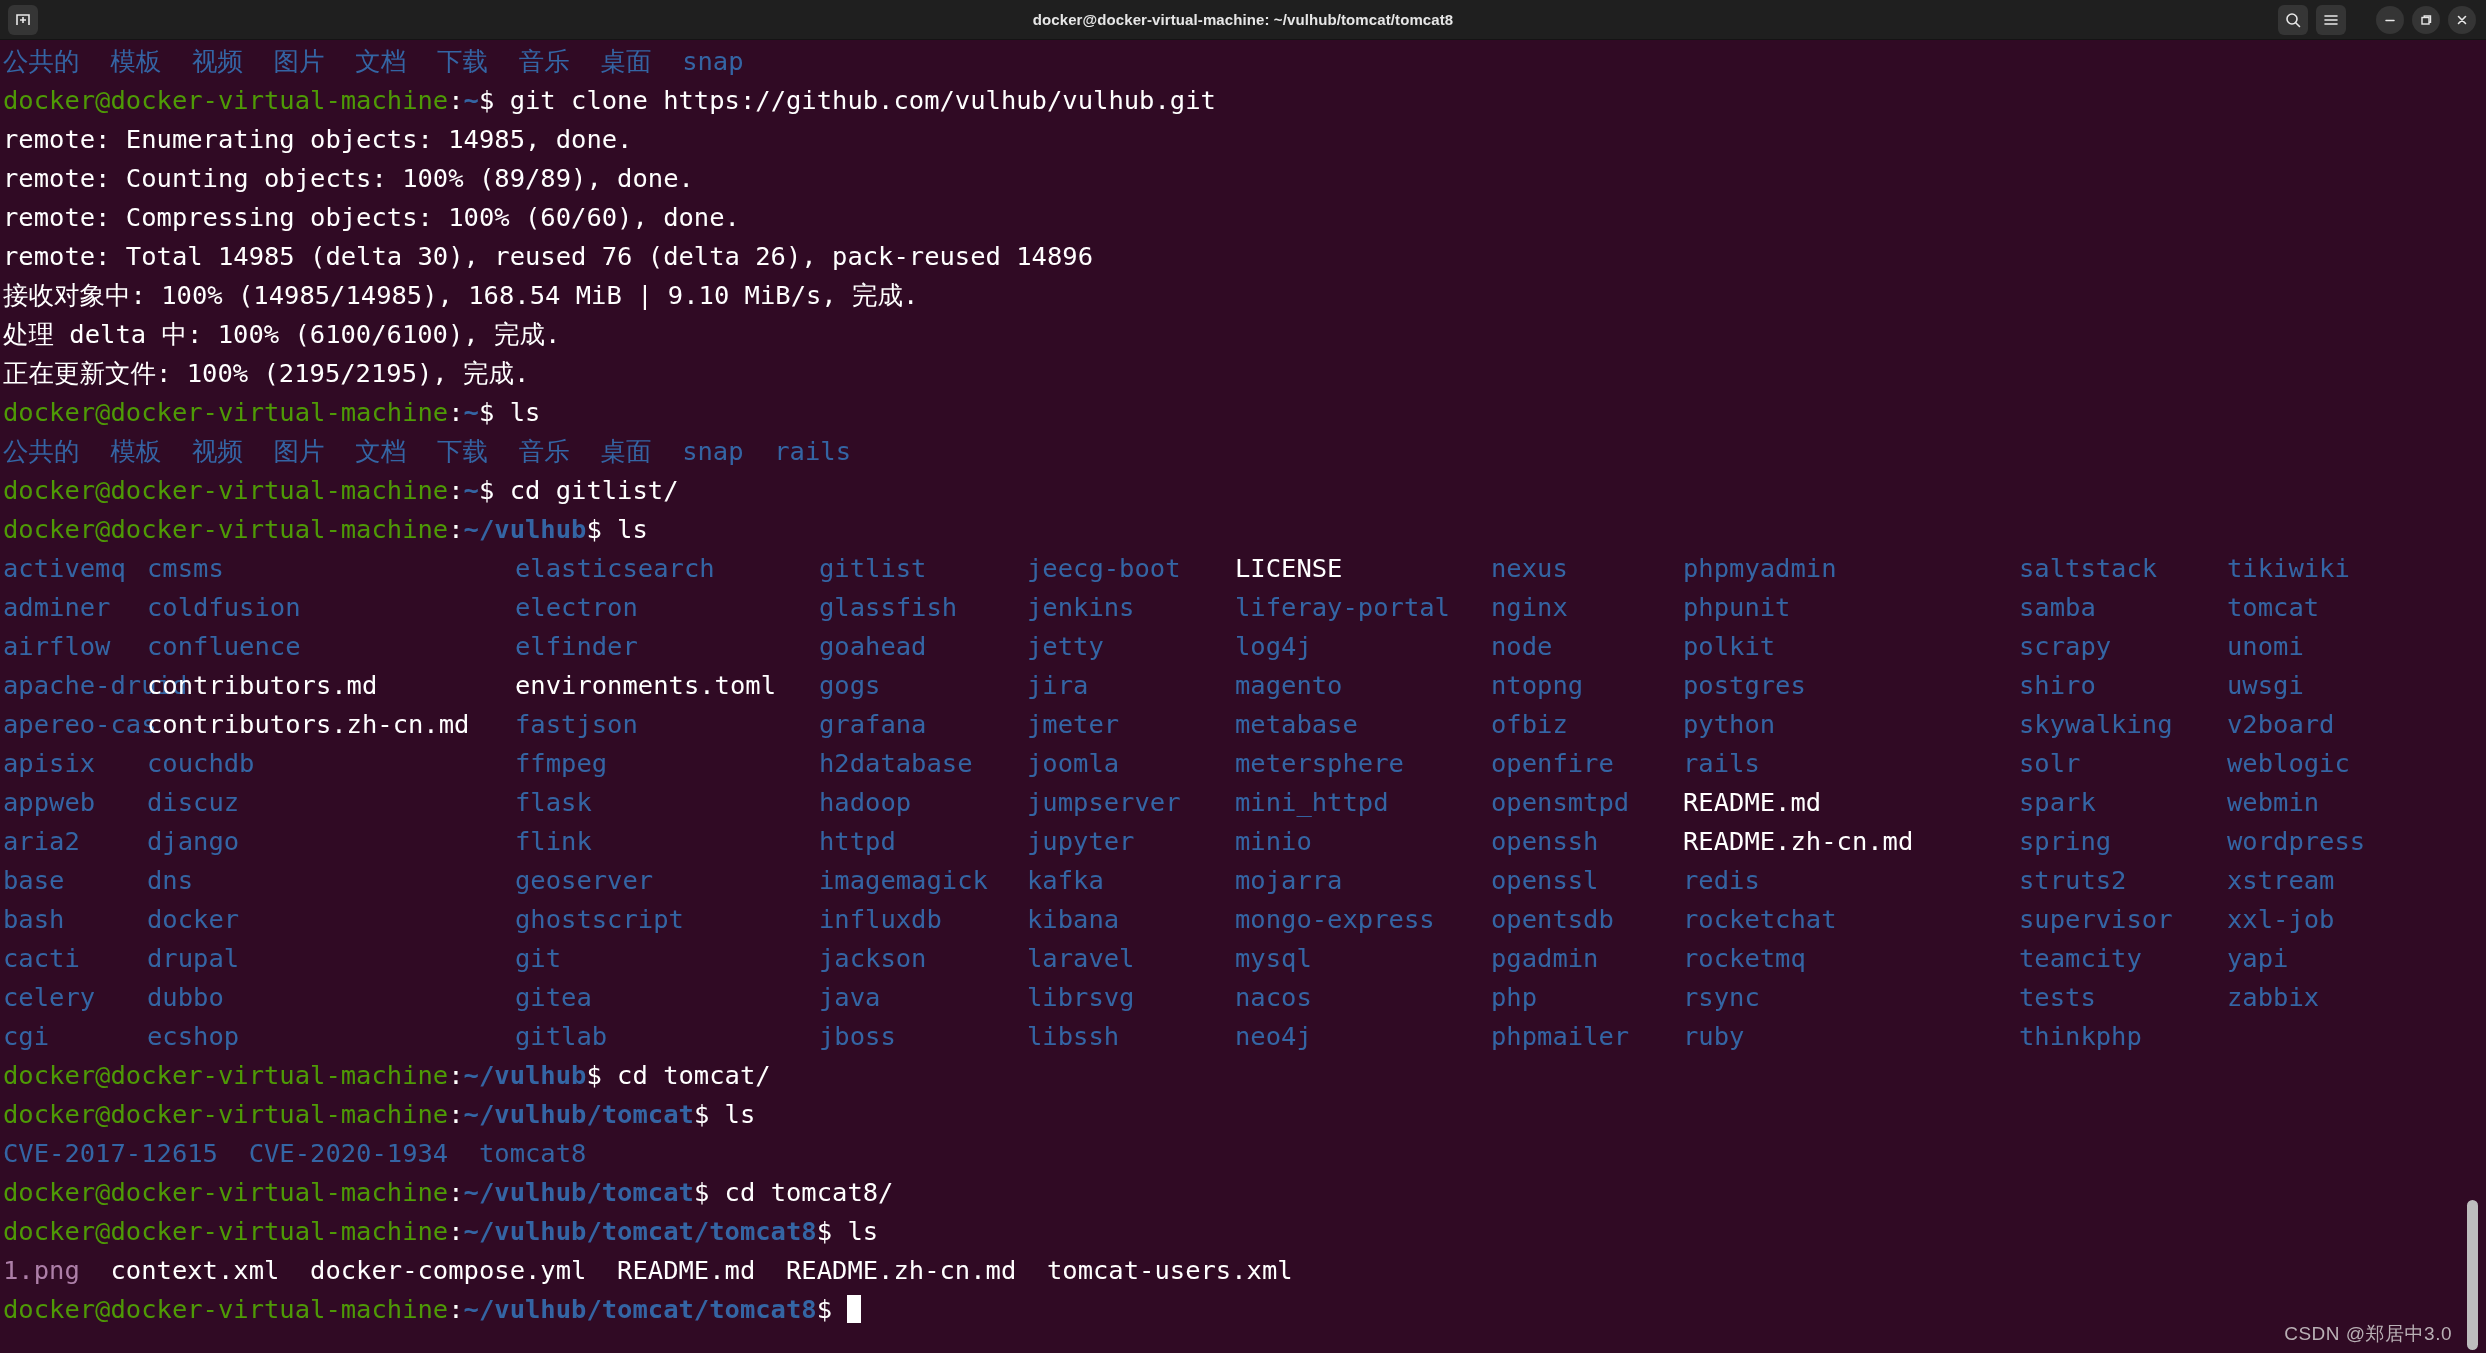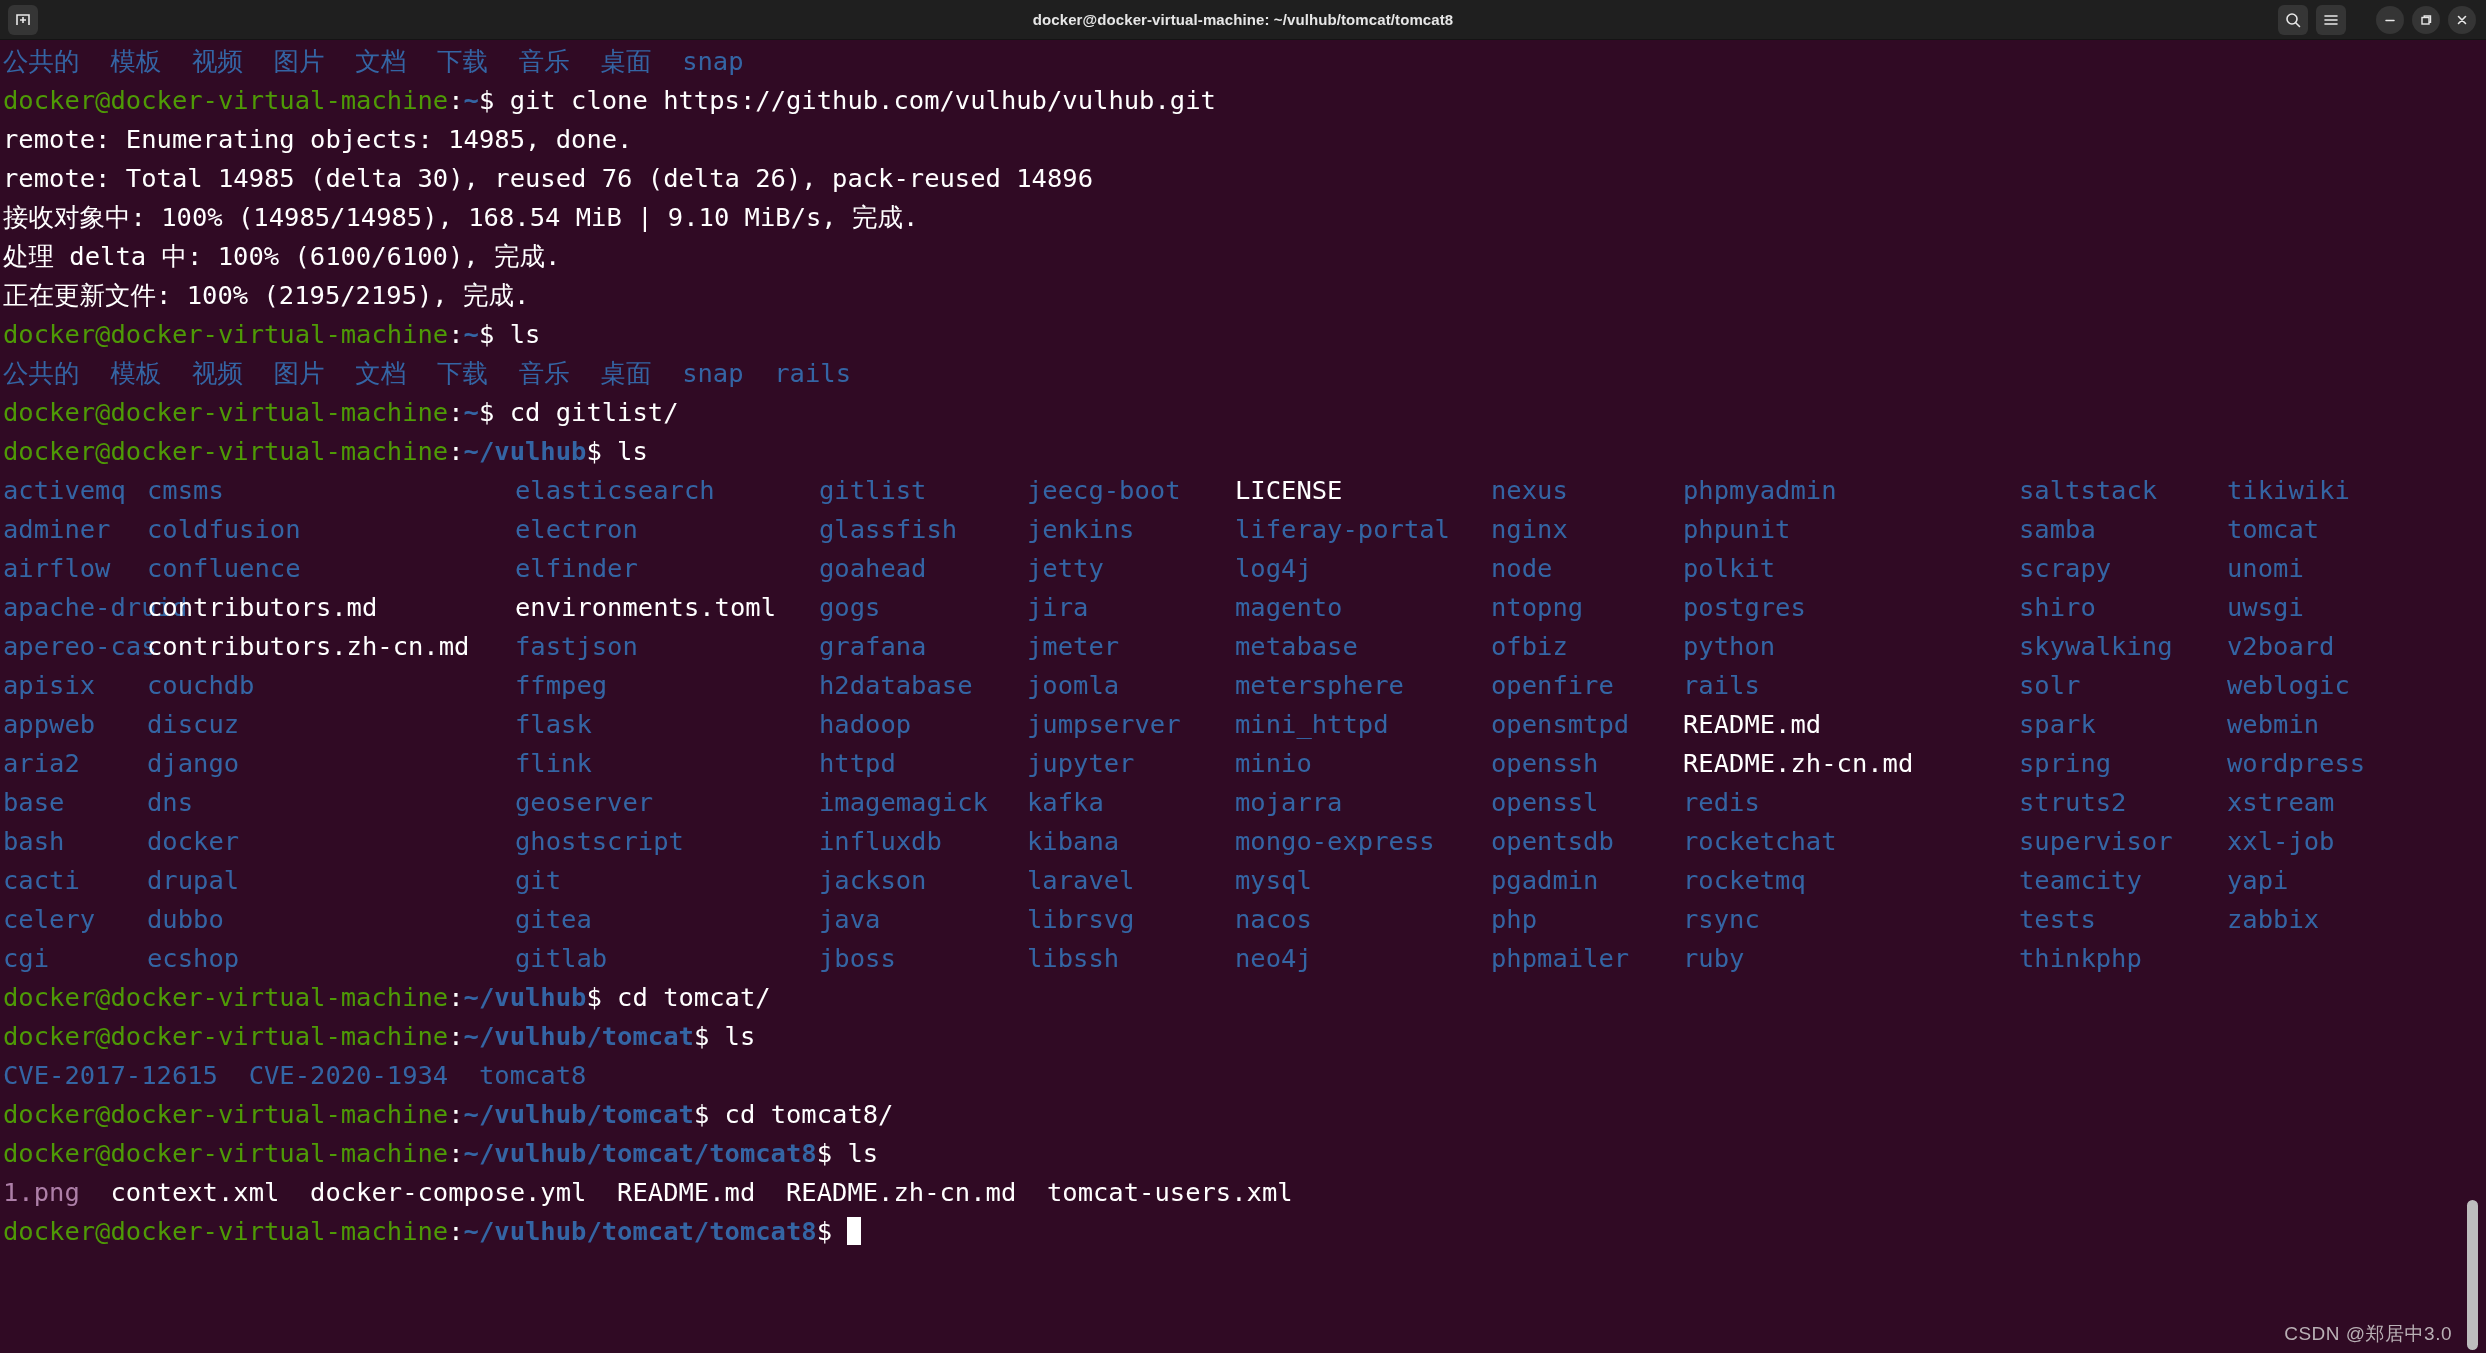--- a/index.html
+++ b/index.html
@@ -186,20 +186,22 @@
       </svg>
     </div>
   </div>
 </div>
 
 <div class="term">
   <div class="term-inner" id="term-inner">
       <div class="line"><span class="c-blue">公共的  模板  视频  图片  文档  下载  音乐  桌面  snap</span></div>
       <div class="line"><span class="c-green">docker@docker-virtual-machine</span><span class="c-white">:</span><span class="c-path">~</span><span class="c-white">$ git clone https://github.com/vulhub/vulhub.git</span></div>
       <div class="line"><span class="c-white">remote: Enumerating objects: 14985, done.</span></div>
+      <div class="line"><span class="c-white">remote: Counting objects: 100% (89/89), done.</span></div>
+      <div class="line"><span class="c-white">remote: Compressing objects: 100% (60/60), done.</span></div>
       <div class="line"><span class="c-white">remote: Total 14985 (delta 30), reused 76 (delta 26), pack-reused 14896</span></div>
       <div class="line"><span class="c-white">接收对象中: 100% (14985/14985), 168.54 MiB | 9.10 MiB/s, 完成.</span></div>
       <div class="line"><span class="c-white">处理 delta 中: 100% (6100/6100), 完成.</span></div>
       <div class="line"><span class="c-white">正在更新文件: 100% (2195/2195), 完成.</span></div>
       <div class="line"><span class="c-green">docker@docker-virtual-machine</span><span class="c-white">:</span><span class="c-path">~</span><span class="c-white">$ ls</span></div>
       <div class="line"><span class="c-blue">公共的  模板  视频  图片  文档  下载  音乐  桌面  snap  rails</span></div>
       <div class="line"><span class="c-green">docker@docker-virtual-machine</span><span class="c-white">:</span><span class="c-path">~</span><span class="c-white">$ cd gitlist/</span></div>
       <div class="line"><span class="c-green">docker@docker-virtual-machine</span><span class="c-white">:</span><span class="c-path">~/vulhub</span><span class="c-white">$ ls</span></div>
       <div class="grid-line"><span class="cell c-blue" style="width: 144px; min-width: 144px;">activemq</span><span class="cell c-blue" style="width: 368px; min-width: 368px;">cmsms</span><span class="cell c-blue" style="width: 304px; min-width: 304px;">elasticsearch</span><span class="cell c-blue" style="width: 208px; min-width: 208px;">gitlist</span><span class="cell c-blue" style="width: 208px; min-width: 208px;">jeecg-boot</span><span class="cell c-white" style="width: 256px; min-width: 256px;">LICENSE</span><span class="cell c-blue" style="width: 192px; min-width: 192px;">nexus</span><span class="cell c-blue" style="width: 336px; min-width: 336px;">phpmyadmin</span><span class="cell c-blue" style="width: 208px; min-width: 208px;">saltstack</span><span class="cell c-blue" style="width: 160px; min-width: 160px;">tikiwiki</span></div>
       <div class="grid-line"><span class="cell c-blue" style="width: 144px; min-width: 144px;">adminer</span><span class="cell c-blue" style="width: 368px; min-width: 368px;">coldfusion</span><span class="cell c-blue" style="width: 304px; min-width: 304px;">electron</span><span class="cell c-blue" style="width: 208px; min-width: 208px;">glassfish</span><span class="cell c-blue" style="width: 208px; min-width: 208px;">jenkins</span><span class="cell c-blue" style="width: 256px; min-width: 256px;">liferay-portal</span><span class="cell c-blue" style="width: 192px; min-width: 192px;">nginx</span><span class="cell c-blue" style="width: 336px; min-width: 336px;">phpunit</span><span class="cell c-blue" style="width: 208px; min-width: 208px;">samba</span><span class="cell c-blue" style="width: 160px; min-width: 160px;">tomcat</span></div>

